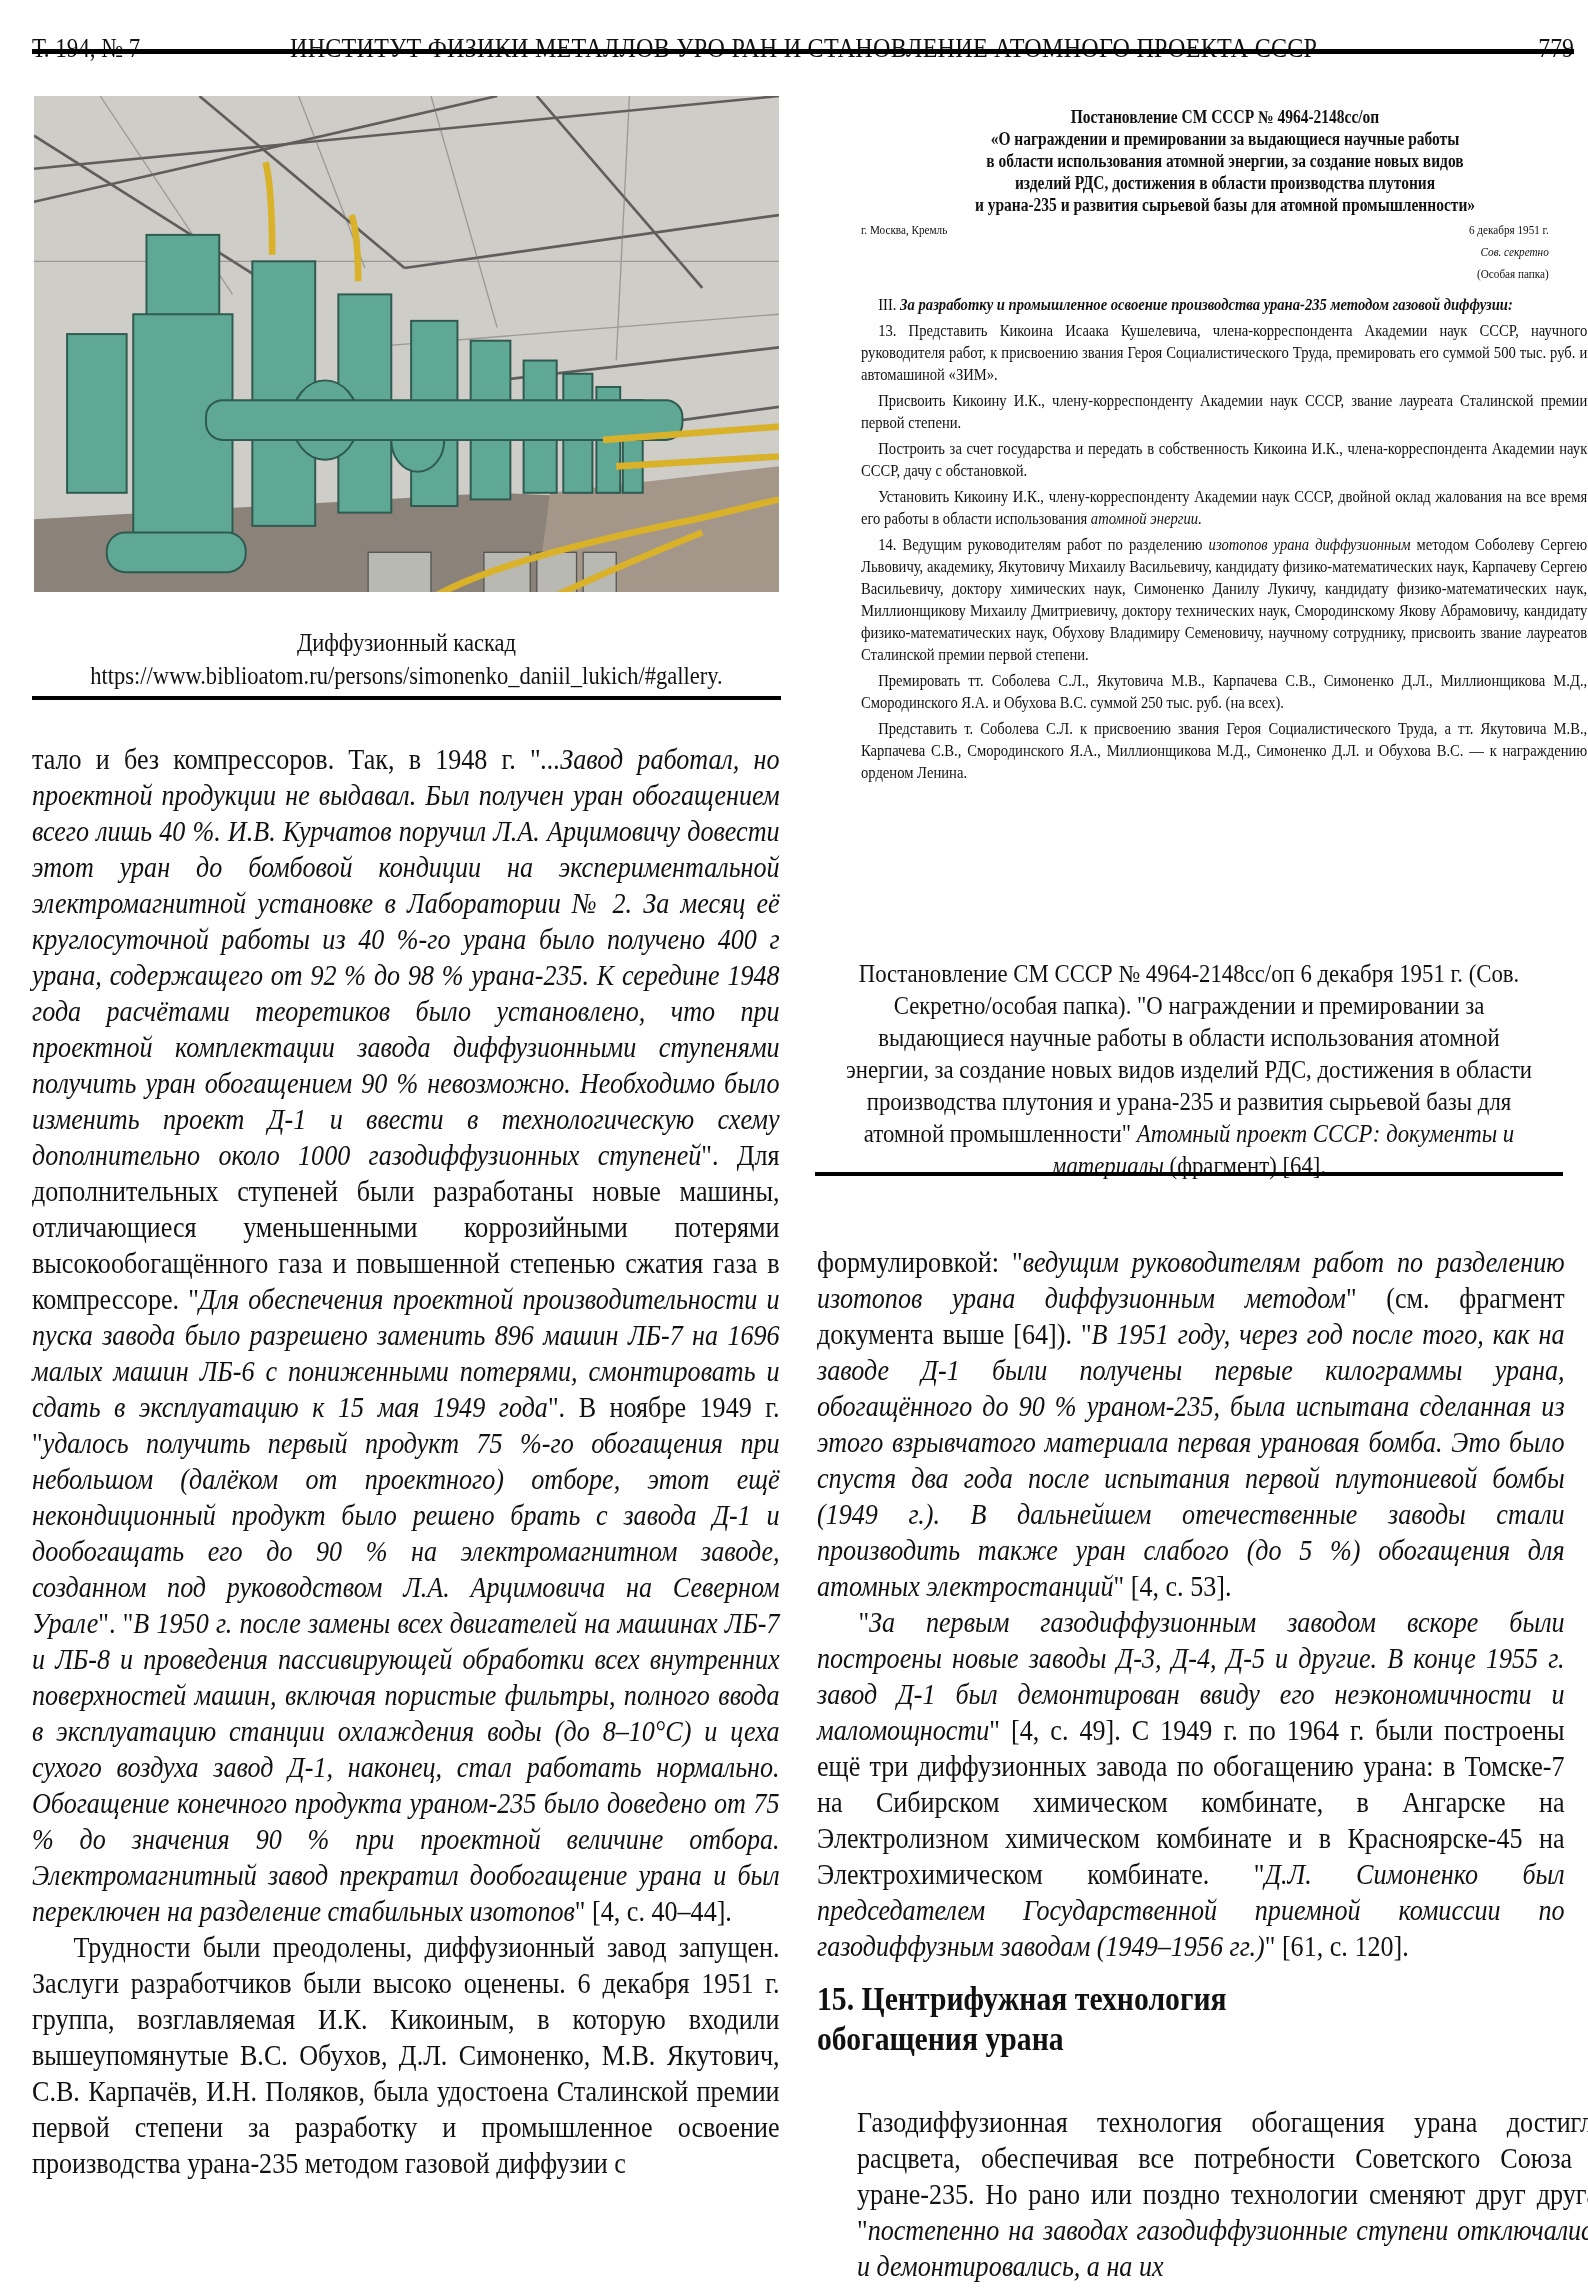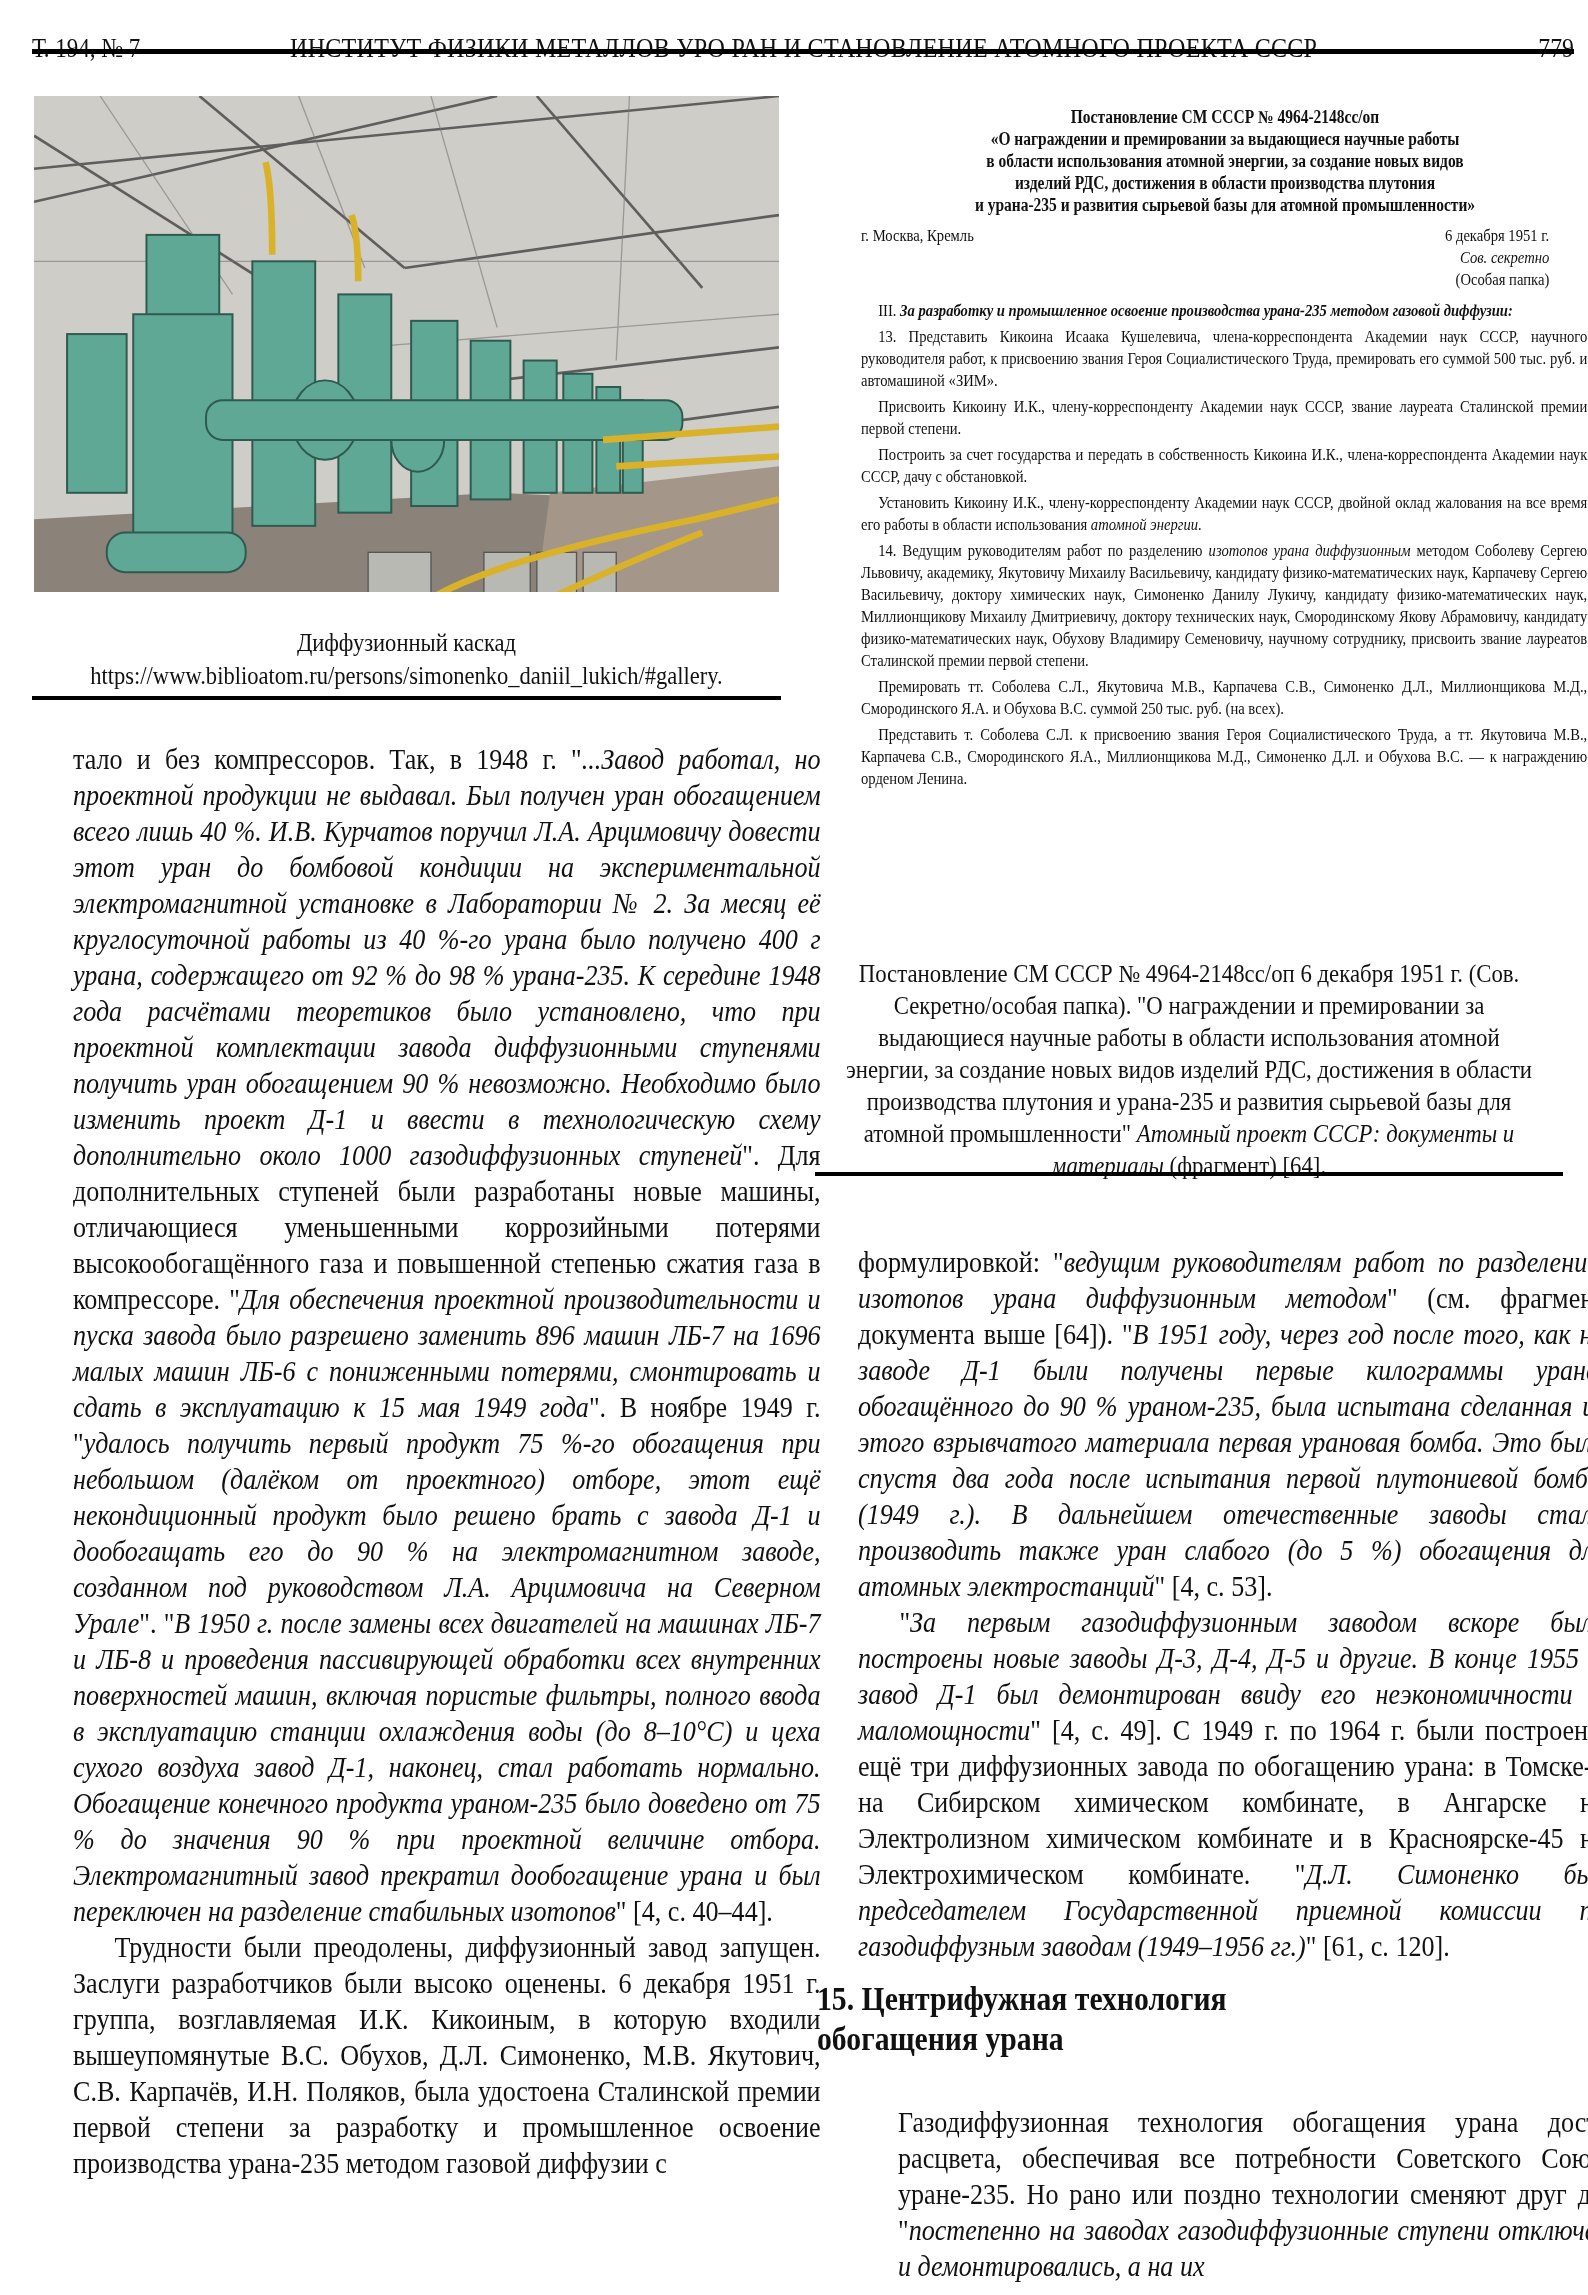--- a/index.html
+++ b/index.html
@@ -18,32 +18,32 @@
   .photo svg { width: 100%; height: 100%; display: block; }
 
   .caption-left { position: absolute; left: 34px; top: 626px; width: 745px; text-align: center; font-size: 24.5px; line-height: 33px; transform: scaleX(0.92); transform-origin: center; }
   .rule { position: absolute; height: 4px; background: #000; }
   .rule-left { left: 32px; top: 696px; width: 749px; }
   .rule-right { left: 815px; top: 1172px; width: 748px; }
 
   
   .doc { position: absolute; left: 861px; top: 106px; width: 728px; font-family: "Liberation Serif", serif; }
   .doc .doc-head { text-align: center; font-weight: bold; font-size: 18px; line-height: 22px; transform: scaleX(0.86); transform-origin: center; }
-  .doc .row { position: relative; height: 66px; margin-top: 9px; font-size: 17px; line-height: 22px; }
+  .doc .row { position: relative; height: 66px; margin-top: 3px; font-size: 13px; line-height: 22px; }
   .doc .place { position: absolute; left: 0; top: 0; transform: scaleX(0.86); transform-origin: left; }
   .doc .date { position: absolute; right: 40px; top: 0; text-align: right; transform: scaleX(0.86); transform-origin: right; }
   .doc .date i { display: block; }
   .doc p { margin: 0; font-size: 17px; line-height: 22px; text-align: justify; text-indent: 20px; transform: scaleX(0.86); transform-origin: left; width: 116%; }
   .doc p.sec { margin-top: 9.3px; }
   .doc p + p { margin-top: 4px; }
 
   .caption-right { position: absolute; left: 815px; top: 958px; width: 748px; text-align: center; font-size: 24.5px; line-height: 32px; transform: scaleX(0.93); transform-origin: center; }
 
   
-  .col { position: absolute; font-size: 29px; line-height: 36px; text-align: justify; margin-left: 41px; }
+  .col { position: absolute; font-size: 29px; line-height: 36px; text-align: justify; }
   .col p { margin: 0; }
   .col .indent { text-indent: 46px; }
   .col-left { left: 32px; top: 741px; width: 747px; }
   .col-right-top { left: 817px; top: 1244px; width: 747px; }
   .col .cond { transform: scaleX(0.9); transform-origin: left; width: 111.2%; display: block; }
   .section-heading { position: absolute; left: 817px; top: 1979px; width: 747px; font-weight: bold; font-size: 33px; line-height: 40px; transform: scaleX(0.9); transform-origin: left; }
   .col-right-bottom { left: 857px; top: 2104px; width: 747px; }
   i { font-style: italic; }
 </style>
 </head>

